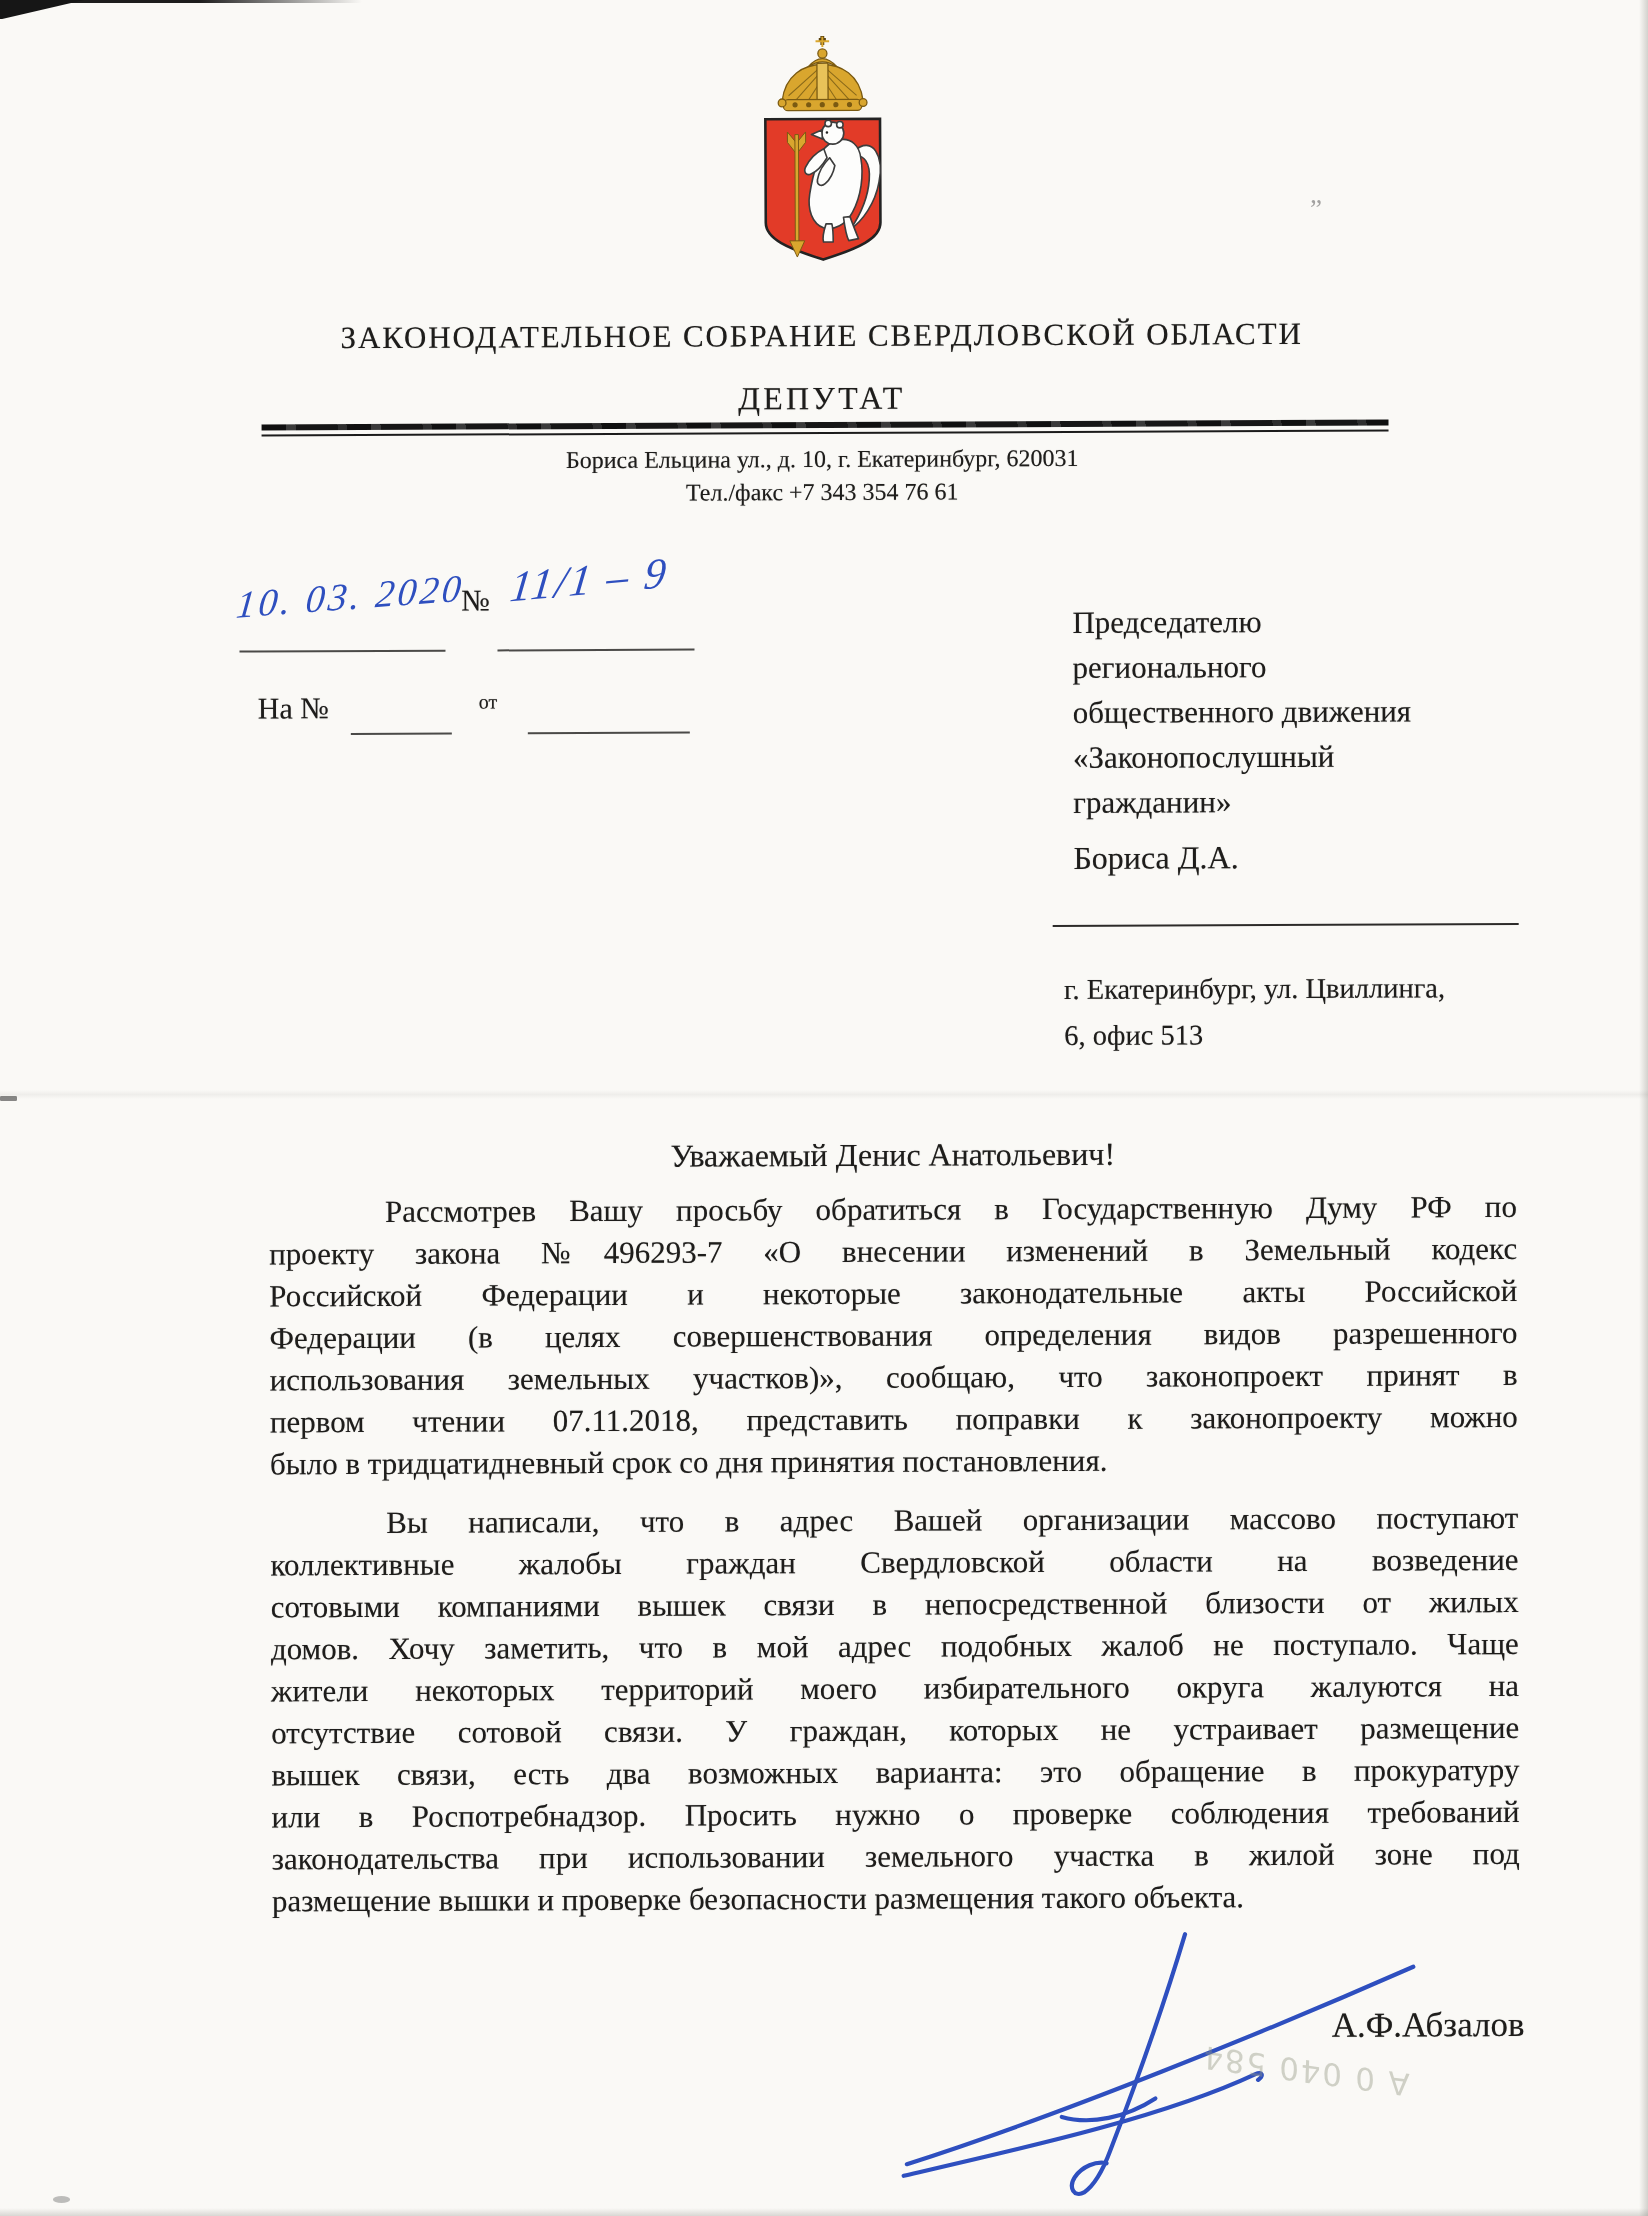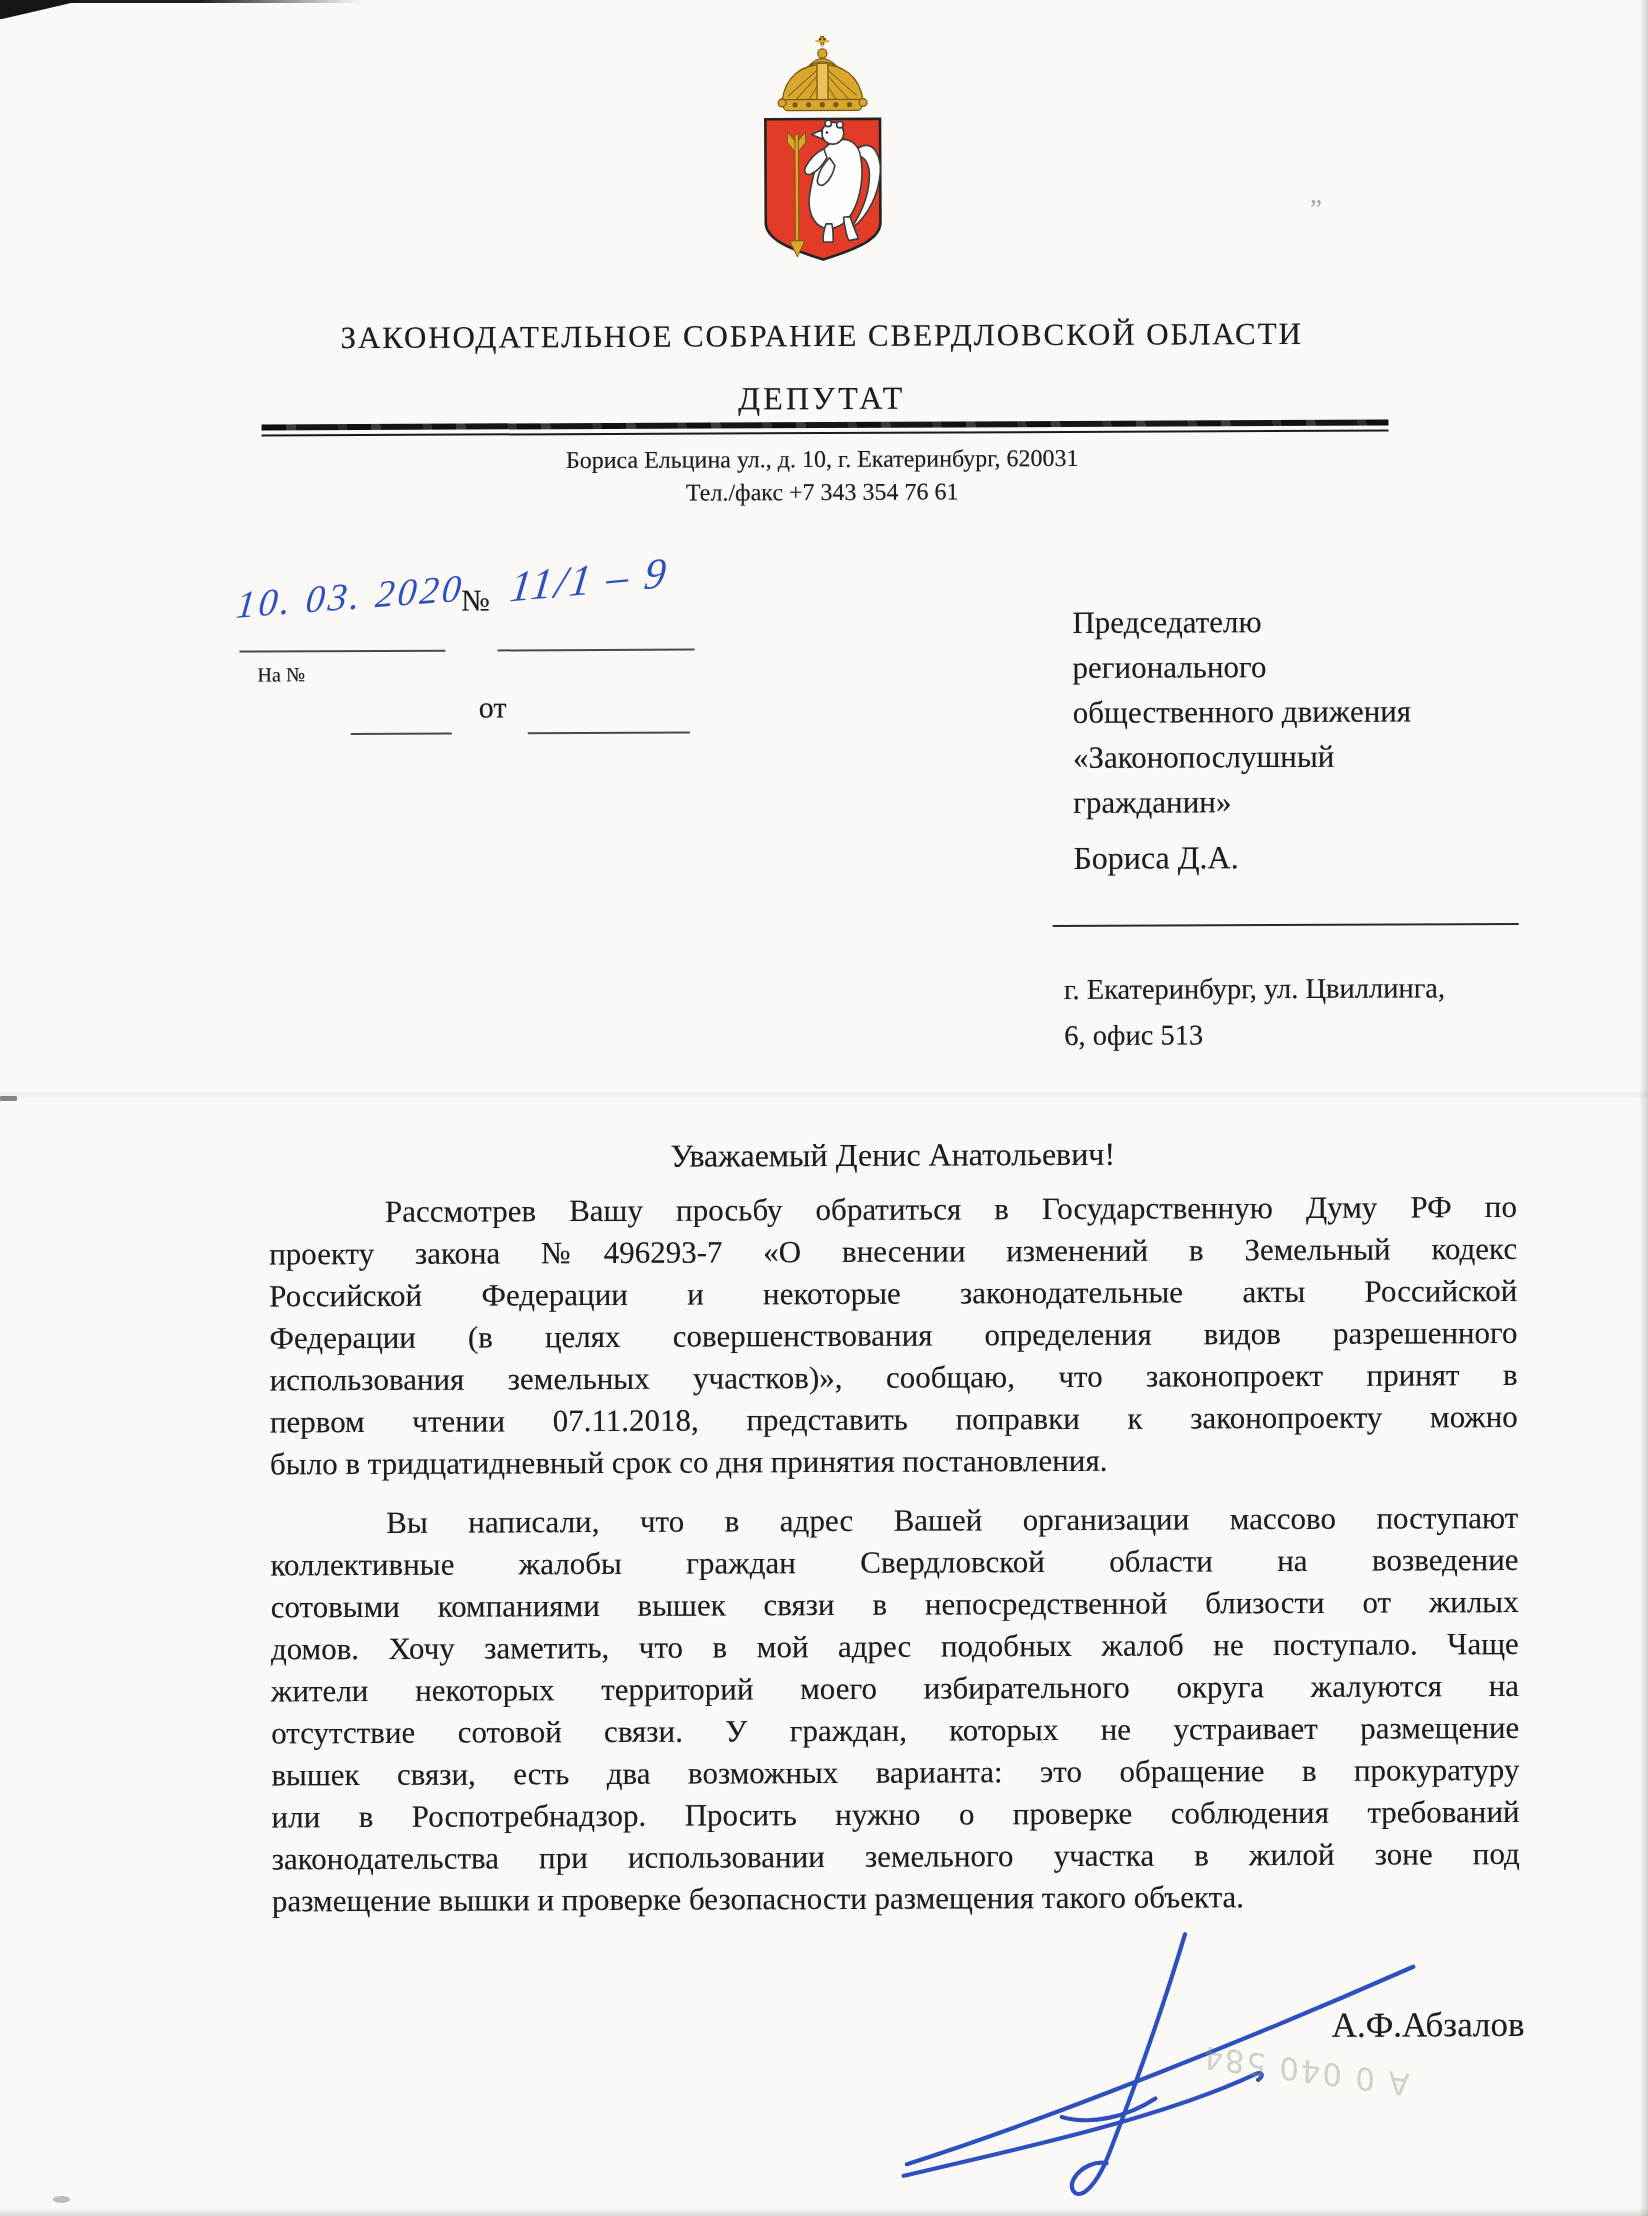--- a/index.html
+++ b/index.html
@@ -27,23 +27,23 @@
   #phone-line{top:479px;font-size:24px;}
 
   
   .hw{font-style:italic;color:#2e4fbf;white-space:nowrap;}
   #hw-date{left:238px;top:572px;font-size:38px;letter-spacing:3.2px;transform:rotate(-4deg) skewX(-10deg);}
   #no-label{left:463px;top:582px;font-size:30px;}
   #hw-number{left:512px;top:554px;font-size:43px;letter-spacing:2.6px;transform:rotate(-5deg) skewX(-12deg);}
   .fill-line{position:absolute;height:1.9px;background:#2c2b29;opacity:.85;}
   #line-date{left:241px;top:648px;width:206px;}
   #line-number{left:499px;top:648px;width:197px;}
-  #reply-left{left:259px;top:661px;font-size:20px;}
+  #reply-left{left:259px;top:689px;font-size:30px;}
   #line-reply1{left:352px;top:731px;width:101px;}
-  #reply-right{left:480px;top:689px;font-size:30px;}
+  #reply-right{left:480px;top:689px;font-size:20px;}
   #line-reply2{left:529px;top:731px;width:162px;}
 
   
   #recipient{left:1074px;top:601px;width:453px;font-size:31px;}
   #recipient .rline{line-height:45px;}
   #recipient-name{left:1074px;top:841px;font-size:32px;}
   #recipient-rule{left:1053px;top:926px;width:466px;height:1.9px;background:#2c2b29;}
   #recipient-addr{left:1064px;top:968px;width:466px;font-size:28.5px;}
   #recipient-addr .aline{line-height:46px;}
 

